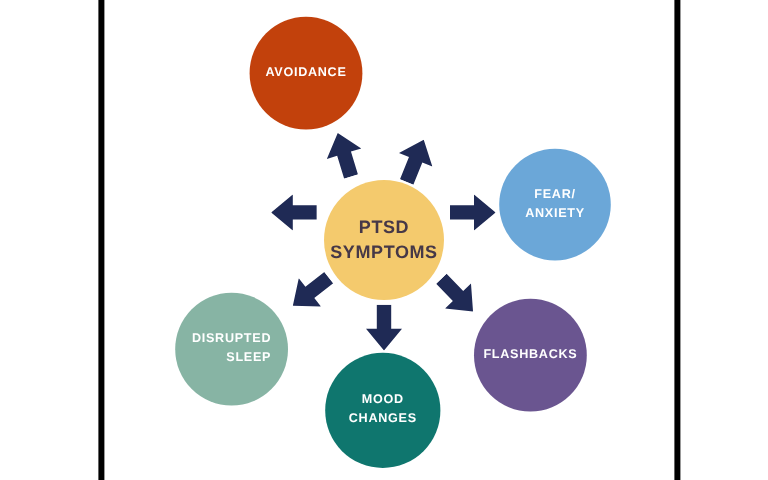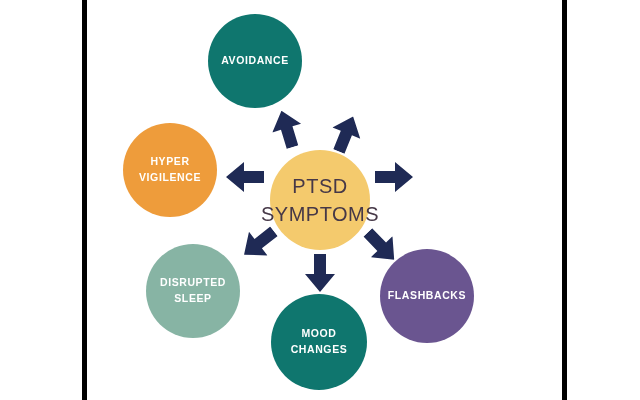--- a/index.html
+++ b/index.html
@@ -36,36 +36,36 @@
   }
   .circle-label {
     font-weight: bold;
     font-size: 10.5px;
     letter-spacing: 0.6px;
     line-height: 1.5;
     white-space: pre-line;
     text-transform: uppercase;
   }
   .center-label {
-    font-weight: normal;
-    font-size: 20px;
+    font-weight: bold;
+    font-size: 15px;
     letter-spacing: 0.5px;
     line-height: 1.4;
     white-space: pre-line;
   }
 
   
   .c-center     { left: 270px; top: 150px; width: 100px; height: 100px; }
   .c-avoidance  { left: 208px; top:  14px; width:  94px; height:  94px; }
   .c-withdrawal { left: 335px; top:  23px; width:  93px; height:  93px; }
   .c-hyper      { left: 123px; top: 123px; width:  94px; height:  94px; }
   .c-fear       { left: 416px; top: 124px; width:  93px; height:  93px; }
   .c-sleep      { left: 146px; top: 244px; width:  94px; height:  94px; }
   .c-mood       { left: 271px; top: 294px; width:  96px; height:  96px; }
-  .c-flash      { left: 380px; top: 249px; width:  94px; height:  94px; justify-content: center; }
+  .c-flash      { left: 395px; top: 249px; width:  94px; height:  94px; justify-content: center; }
 
   .arrow {
     position: absolute;
     width: 38px;
     height: 30px;
   }
   .arrow svg { display: block; }
   
   .a-avoidance  { left: 268px; top: 114px; transform: rotate(-107deg); }
   .a-withdrawal { left: 327px; top: 119px; transform: rotate(-68deg); }
@@ -81,32 +81,32 @@
 <div class="canvas">
 
   <div class="frame-line left" style="background-color: rgb(0, 0, 0);"></div>
   <div class="frame-line right" style="background-color: rgb(0, 0, 0);"></div>
 
   <div class="circle c-center" style="background-color: rgb(244, 202, 109);">
     <span class="center-label" style="color: rgb(70, 56, 71);">PTSD
 SYMPTOMS</span>
   </div>
 
-  <div class="circle c-avoidance" style="background-color: #0f766e; text-align: center;">
+  <div class="circle c-avoidance" style="background-color: #c2410c; text-align: center;">
     <span class="circle-label" style="color: rgb(255, 255, 255);">AVOIDANCE</span>
   </div>
 
 
-  <div class="circle c-hyper" style="background-color: rgb(238, 156, 59);">
-    <span class="circle-label" style="color: rgb(255, 255, 255);">HYPER
-VIGILENCE</span>
+
+  <div class="circle c-fear" style="background-color: rgb(107, 167, 216);">
+    <span class="circle-label" style="color: rgb(255, 255, 255);">FEAR/
+ANXIETY</span>
   </div>
 
-
-  <div class="circle c-sleep" style="background-color: rgb(135, 180, 164);">
+  <div class="circle c-sleep" style="background-color: rgb(135, 180, 164); text-align: right;">
     <span class="circle-label" style="color: rgb(255, 255, 255);">DISRUPTED
 SLEEP</span>
   </div>
 
   <div class="circle c-mood" style="background-color: #0f766e;">
     <span class="circle-label" style="color: rgb(255, 255, 255);">MOOD
 CHANGES</span>
   </div>
 
   <div class="circle c-flash" style="background-color: rgb(106, 85, 144);">

